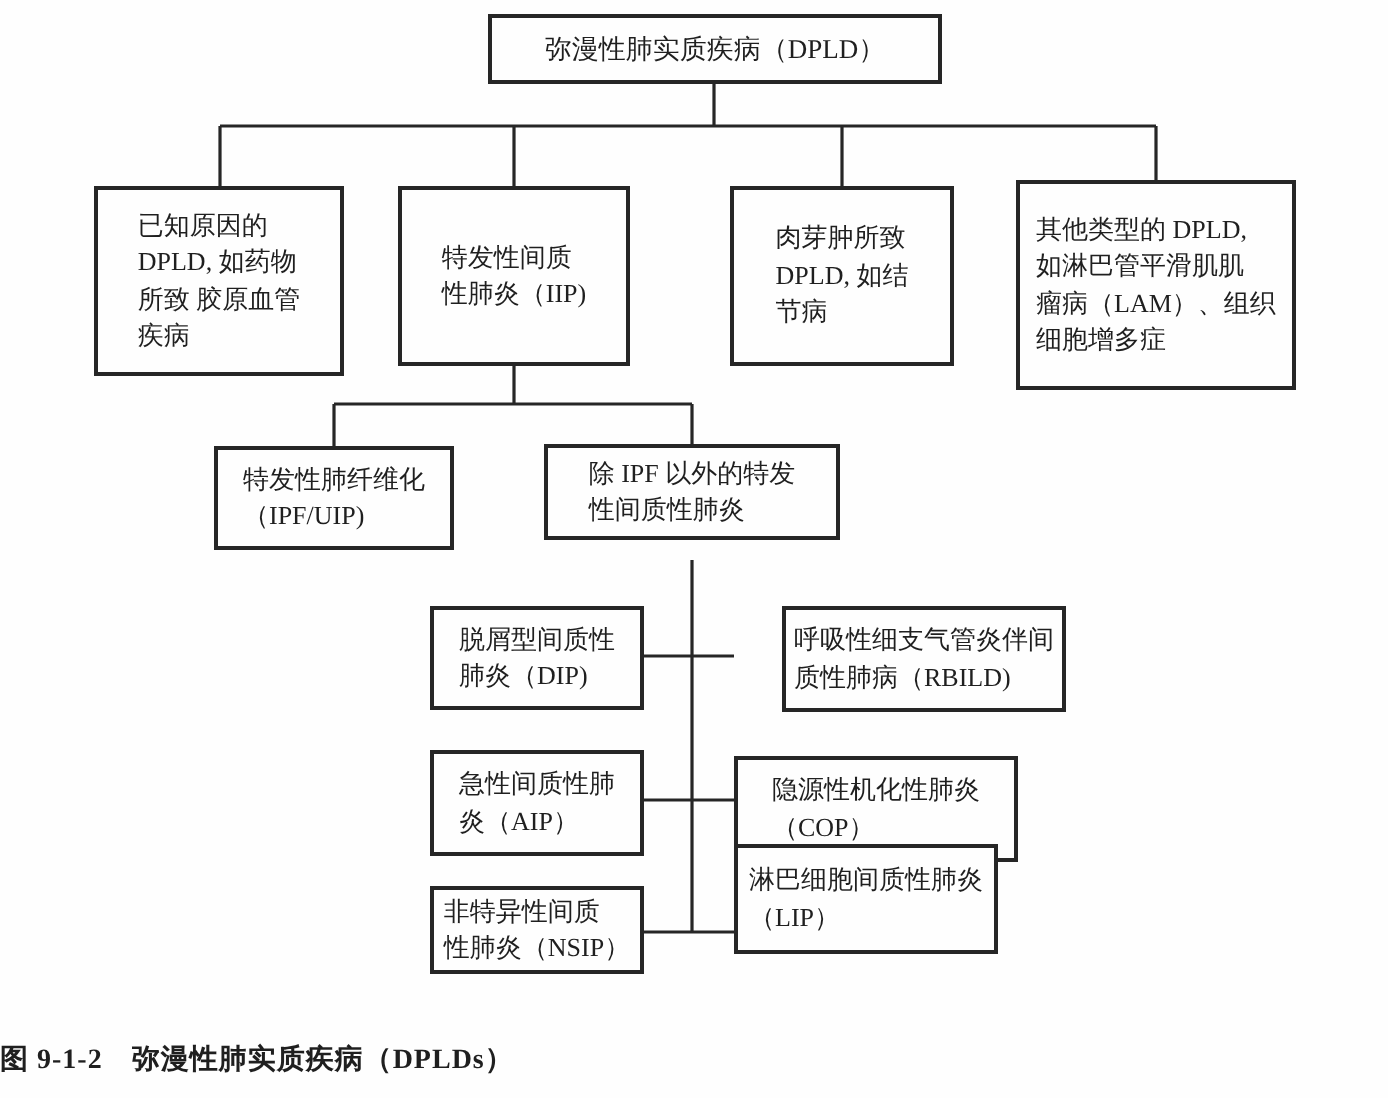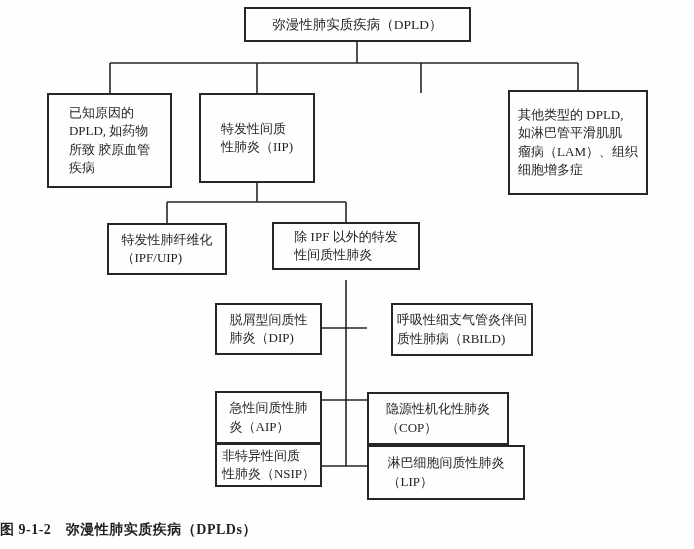--- a/index.html
+++ b/index.html
@@ -72,20 +72,25 @@
 DPLD, 如药物
 所致 胶原血管
 疾病</div>
   </div>
 
   <div class="node" style="left:199px; top:93px; width:116px; height:90px;">
     <div class="txt">特发性间质
 性肺炎（IIP)</div>
   </div>
 
+  <div class="node" style="left:365px; top:93px; width:112px; height:90px;">
+    <div class="txt">肉芽肿所致
+DPLD, 如结
+节病</div>
+  </div>
 
   <div class="node" style="left:508px; top:90px; width:140px; height:105px;">
     <div class="txt">其他类型的 DPLD,
 如淋巴管平滑肌肌
 瘤病（LAM）、组织
 细胞增多症</div>
   </div>
 
   <div class="node" style="left:107px; top:223px; width:120px; height:52px;">
     <div class="txt">特发性肺纤维化
@@ -100,35 +105,35 @@
   <div class="node" style="left:215px; top:303px; width:107px; height:52px;">
     <div class="txt">脱屑型间质性
 肺炎（DIP)</div>
   </div>
 
   <div class="node" style="left:367px; top:303px; width:142px; height:53px;margin-left:24px;">
     <div class="txt">呼吸性细支气管炎伴间
 质性肺病（RBILD)</div>
   </div>
 
-  <div class="node" style="left:215px; top:375px; width:107px; height:53px;margin-top:16px;">
+  <div class="node" style="left:215px; top:375px; width:107px; height:53px;">
     <div class="txt">急性间质性肺
 炎（AIP）</div>
   </div>
 
-  <div class="node" style="left:367px; top:392px; width:142px; height:53px;">
+  <div class="node" style="left:367px; top:378px; width:142px; height:53px;">
     <div class="txt">隐源性机化性肺炎
 （COP）</div>
   </div>
 
   <div class="node" style="left:215px; top:443px; width:107px; height:44px;">
     <div class="txt">非特异性间质
 性肺炎（NSIP）</div>
   </div>
 
-  <div class="node" style="left:367px; top:445px; width:158px; height:55px;">
+  <div class="node" style="left:367px; top:422px; width:132px; height:55px;">
     <div class="txt">淋巴细胞间质性肺炎
 （LIP）</div>
   </div>
 
   <div class="caption">图 9-1-2　弥漫性肺实质疾病（DPLDs）</div>
 
 </div>
 
 </body></html>

